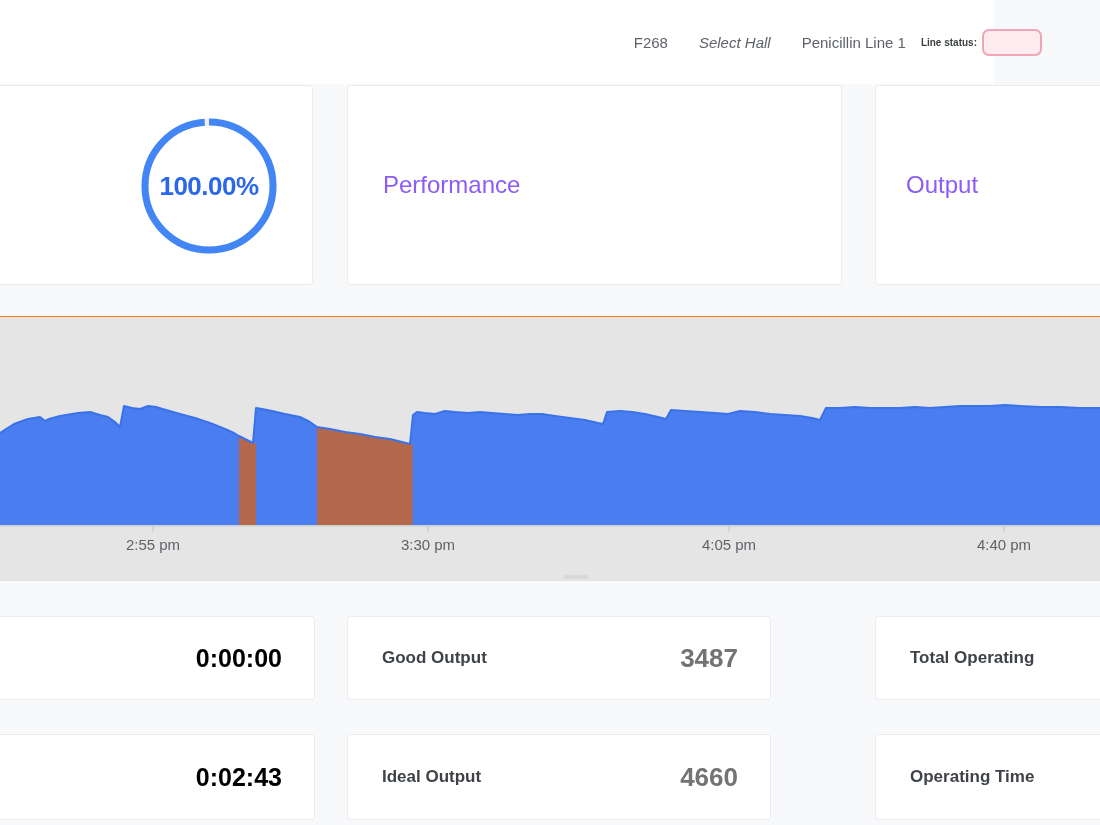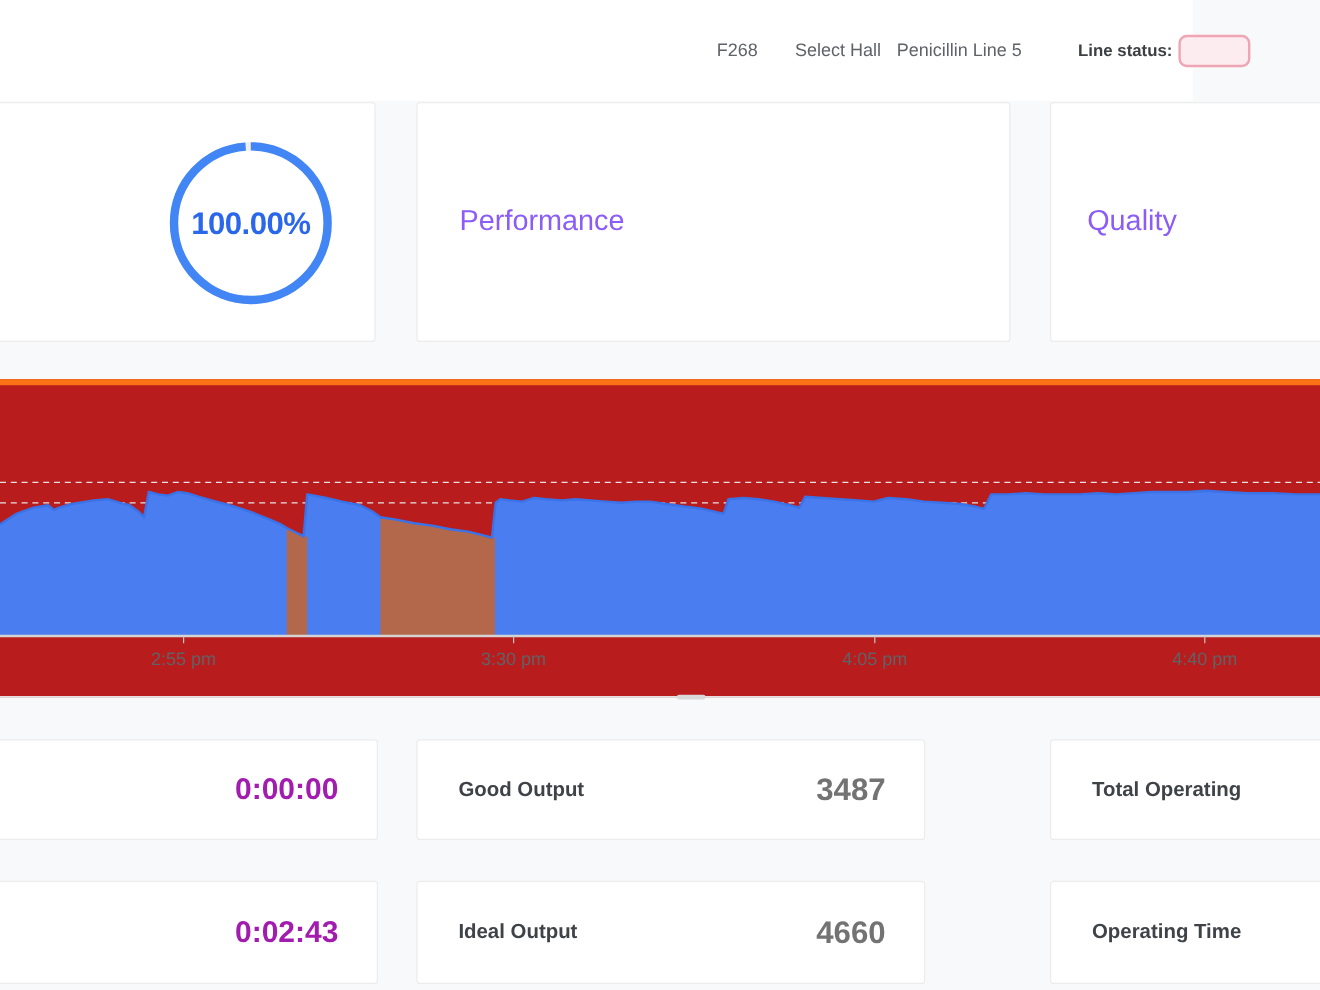--- a/index.html
+++ b/index.html
@@ -4,85 +4,85 @@
 <style>
   * { margin:0; padding:0; box-sizing:border-box; }
   html,body { width:1100px; height:825px; overflow:hidden; background:#f8f9fa;
               font-family:"Liberation Sans", sans-serif; position:relative; }
 
   
   .topbar { position:absolute; left:0; top:0; width:994px; height:84px; background:#ffffff;padding-left:19px; }
   .topbar-items { position:absolute; top:0; right:-48px; height:84px; display:flex; align-items:center; }
   .topbar-item { font-size:15px; color:#5f6368; white-space:nowrap; }
   .tb-plant { margin-right:31px; }
-  .tb-hall { margin-right:13px; cursor:pointer; }
+  .tb-hall { margin-right:31px; cursor:pointer;font-style:italic; }
   .tb-line { margin-right:15px; cursor:pointer; }
-  .tb-status-label { font-size:14px; font-weight:bold; color:#3c4043; margin-right:5px;margin-left:32px; }
+  .tb-status-label { font-size:10px; font-weight:bold; color:#3c4043; margin-right:5px; }
   .status-badge { width:60px; height:27px; border:2px solid #efa5b4; background:#fcecef; border-radius:7px; }
 
   
   .kpi-card { position:absolute; top:85px; height:200px; background:#ffffff;
               border:1px solid #ececec; border-radius:3px; }
   .kpi-label { position:absolute; left:35px; top:50%; transform:translateY(-50%);
                font-size:24px; color:#8b5cf6; }
   .gauge { position:absolute; top:30px; width:140px; height:140px; }
   .gauge svg { position:absolute; left:0; top:0; }
   .gauge .track { fill:none; stroke:#efefef; stroke-width:7; }
   .gauge .prog  { fill:none; stroke:#4285f4; stroke-width:7; transform:rotate(-90deg); transform-origin:70px 70px; }
   .gauge-value { position:absolute; left:0; top:0; width:140px; height:140px;
                  display:flex; align-items:center; justify-content:center;
                  font-size:26px; font-weight:bold; color:#2b67ea; letter-spacing:-0.5px; }
 
   
   .chart-section { position:absolute; left:0; top:316px; width:1100px; height:265px;
-                   background:#b91c1c; border-top:5px solid #f97316; border-bottom:1px solid #e2e2e2; }
+                   background:#e5e5e5; border-top:1px solid #f97316; border-bottom:1px solid #e2e2e2; }
   .chart-handle { position:absolute; left:564px; top:258px; width:24px; height:4px;
                   background:#d9d9d9; border-radius:2px; }
 
   
   .stat-card { position:absolute; height:84px; background:#ffffff; border:1px solid #ececec;
                border-radius:3px; display:flex; align-items:center; }
   .stat-label { position:absolute; left:34px; font-size:17px; font-weight:bold; color:#3f4347; white-space:nowrap; }
   .stat-value { position:absolute; right:32px; font-size:26px; font-weight:bold; color:#737373; }
-  .stat-value.red { color:#a21caf; font-size:25px; }
+  .stat-value.red { color:#000000; font-size:25px; }
   .row-a { top:616px; }
   .row-b { top:734px; height:86px; }
   .card-x1 { left:-200px; width:515px; }
   .card-x2 { left:347px; width:424px; }
   .card-x3 { left:875px; width:350px; }
 </style>
 </head>
 <body>
 
 <div class="topbar">
   <div class="topbar-items">
     <span class="topbar-item tb-plant">F268</span>
     <span class="topbar-item tb-hall">Select Hall</span>
-    <span class="topbar-item tb-line">Penicillin Line 5</span>
+    <span class="topbar-item tb-line">Penicillin Line 1</span>
     <span class="tb-status-label">Line status:</span>
     <span class="status-badge"></span>
   </div>
 </div>
 
 <div class="kpi-card" style="left:-200px; width:513px;">
   <div class="gauge" style="right:33px;">
     <svg width="140" height="140" viewBox="0 0 140 140">
       <circle class="track" cx="70" cy="70" r="64"></circle>
       <circle class="prog" cx="70" cy="70" r="64" stroke-dasharray="397.1238596594935 402.1238596594935"></circle>
     </svg>
     <div class="gauge-value">100.00%</div>
   </div>
 </div>
 
 <div class="kpi-card" style="left:347px; width:495px;">
   <div class="kpi-label">Performance</div>
 </div>
 
 <div class="kpi-card" style="left:875px; width:350px;">
-  <div class="kpi-label" style="left:30px;">Quality</div>
+  <div class="kpi-label" style="left:30px;">Output</div>
 </div>
 
 <div class="chart-section">
   <svg id="chart-svg" width="1100" height="263" viewBox="0 0 1100 263">
       <line x1="0" y1="81" x2="1100" y2="81" stroke="#e3e3e6" stroke-width="1" stroke-dasharray="5 4"></line>
       <line x1="0" y1="98" x2="1100" y2="98" stroke="#e3e3e6" stroke-width="1" stroke-dasharray="5 4"></line>
       <path d="M0,209 L0,116 L14,107 L28,102 L40,100 L45,104 L49,102 L60,99 L78,96 L90,95 L100,98 L108,100 L115,105 L120,110 L124,89 L132,91 L140,92 L148,89 L156,90 L166,93 L180,97 L195,101 L210,106 L225,112 L234,116 L239,119 L247,123 L253,126 L256,91 L262,92 L272,94 L285,97 L300,100 L310,105 L317,110 L330,112 L345,115 L360,117 L375,120 L390,122 L402,125 L410,127 L413,98 L417,95 L425,96 L435,97 L445,94 L455,95 L468,96 L480,95 L492,96 L505,97 L518,98 L530,97 L542,97 L555,99 L570,101 L585,103 L598,106 L603,107 L607,95 L620,94 L632,95 L645,97 L658,100 L666,102 L671,93 L685,94 L700,95 L715,96 L728,97 L740,94 L755,95 L770,97 L785,98 L800,99 L812,101 L820,103 L826,91 L840,91 L855,90 L870,91 L885,91 L900,91 L915,90 L930,91 L945,90 L960,89 L975,89 L990,89 L1005,88 L1020,89 L1040,90 L1060,90 L1080,91 L1100,91 L1100,209 Z" fill="#4a7ef0"></path>
       <path d="M239,209 L239,119 L247,123 L253,126 L256,126 L256,209 Z" fill="#b4684b"></path>
       <path d="M317,209 L317,110 L330,112 L345,115 L360,117 L375,120 L390,122 L402,125 L410,127 L412.5,127 L412.5,209 Z" fill="#b4684b"></path>
       <path d="M0,116 L14,107 L28,102 L40,100 L45,104 L49,102 L60,99 L78,96 L90,95 L100,98 L108,100 L115,105 L120,110 L124,89 L132,91 L140,92 L148,89 L156,90 L166,93 L180,97 L195,101 L210,106 L225,112 L234,116 L239,119 L247,123 L253,126 L256,91 L262,92 L272,94 L285,97 L300,100 L310,105 L317,110 L330,112 L345,115 L360,117 L375,120 L390,122 L402,125 L410,127 L413,98 L417,95 L425,96 L435,97 L445,94 L455,95 L468,96 L480,95 L492,96 L505,97 L518,98 L530,97 L542,97 L555,99 L570,101 L585,103 L598,106 L603,107 L607,95 L620,94 L632,95 L645,97 L658,100 L666,102 L671,93 L685,94 L700,95 L715,96 L728,97 L740,94 L755,95 L770,97 L785,98 L800,99 L812,101 L820,103 L826,91 L840,91 L855,90 L870,91 L885,91 L900,91 L915,90 L930,91 L945,90 L960,89 L975,89 L990,89 L1005,88 L1020,89 L1040,90 L1060,90 L1080,91 L1100,91" fill="none" stroke="#3a72e8" stroke-width="2" stroke-linejoin="round"></path>

